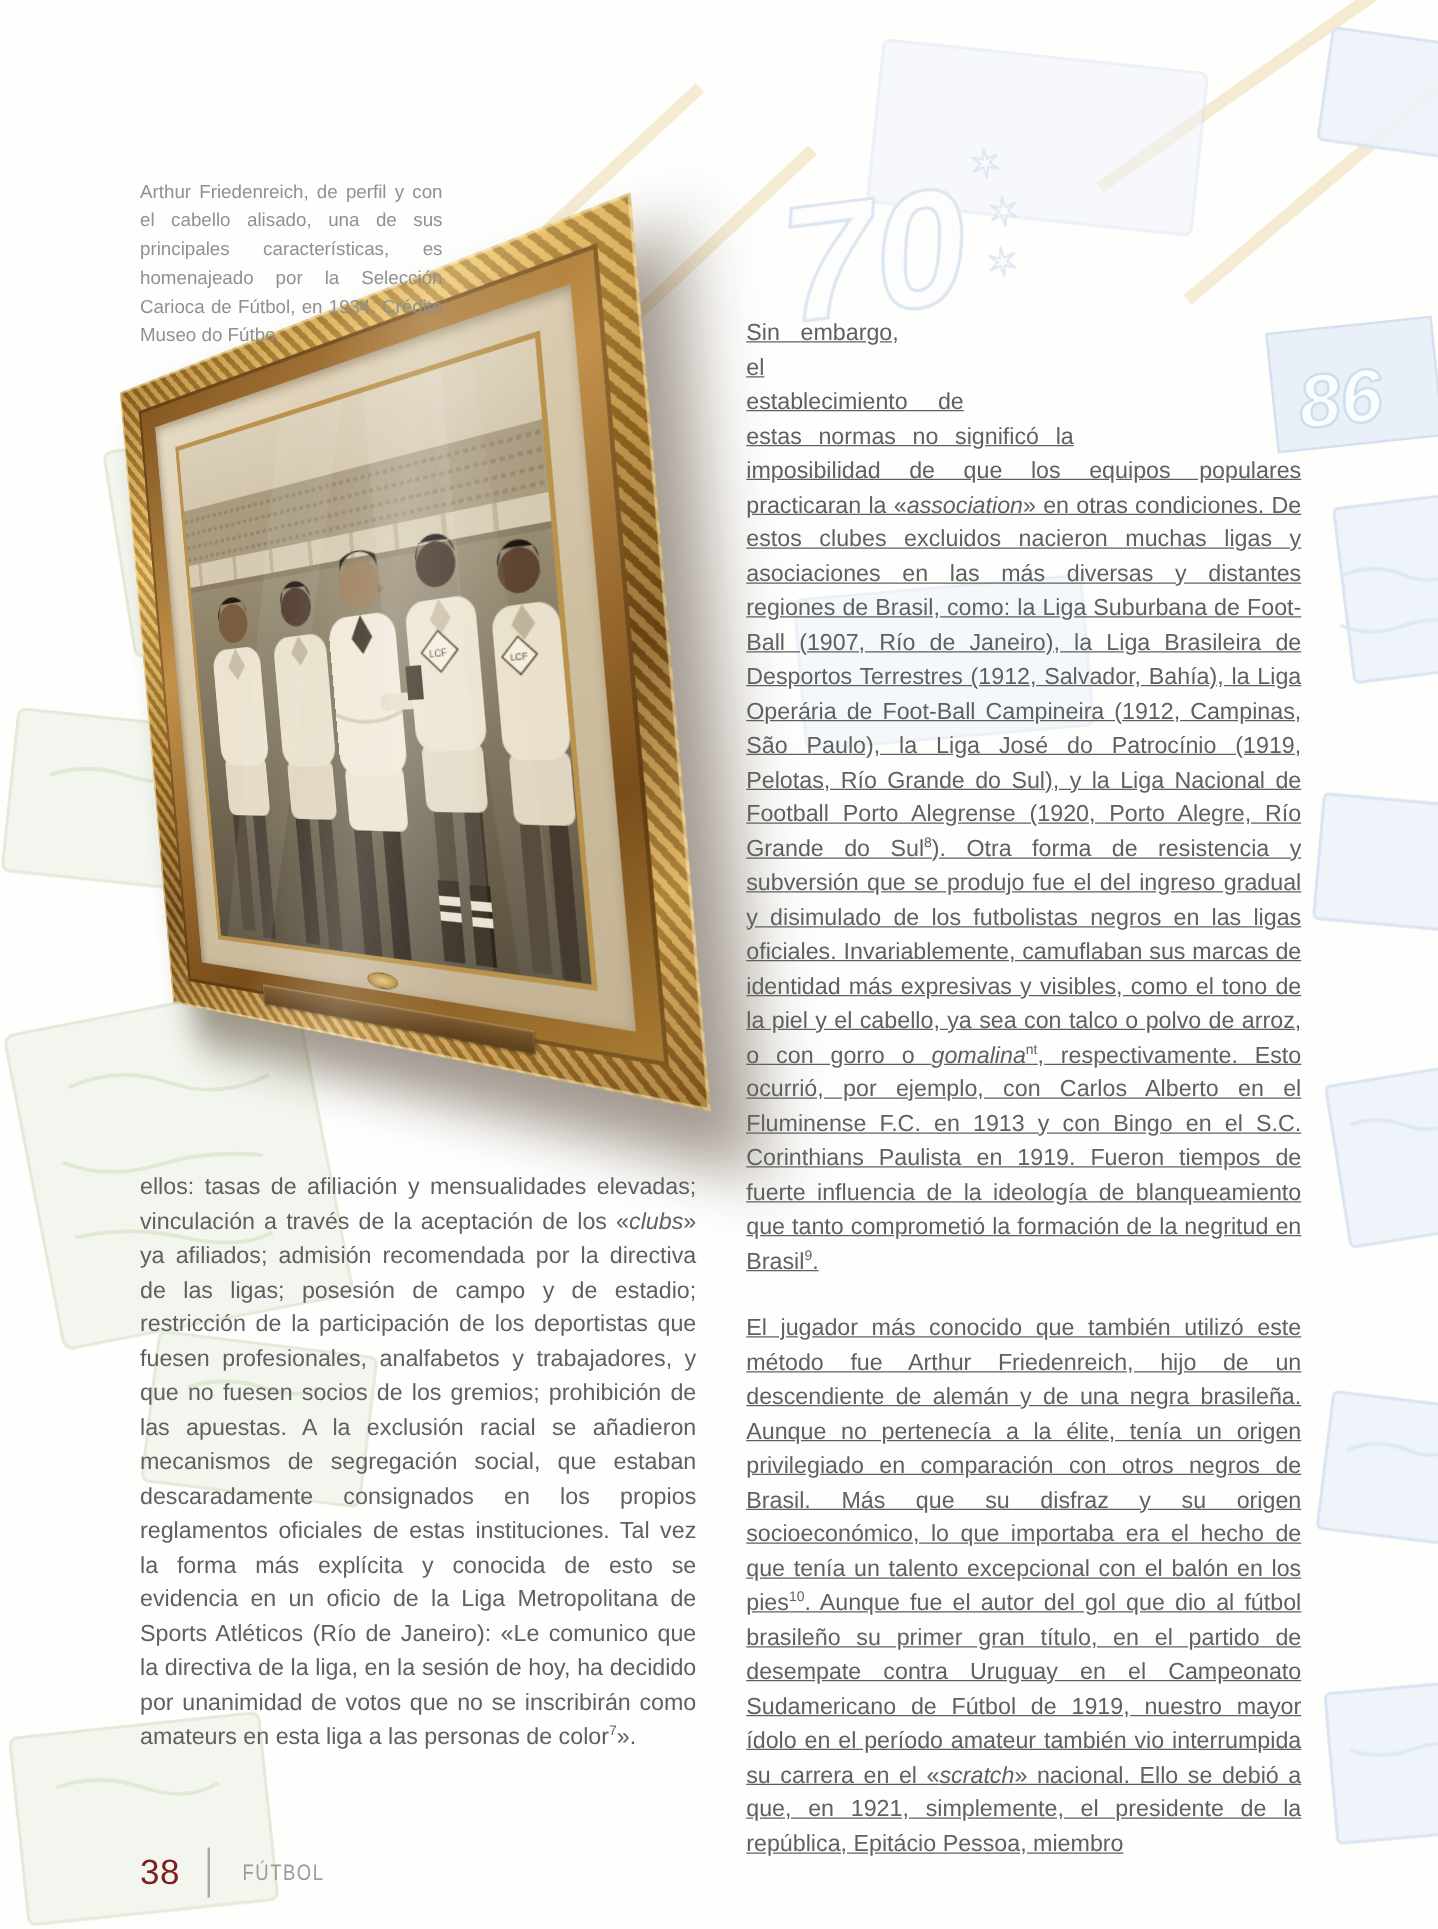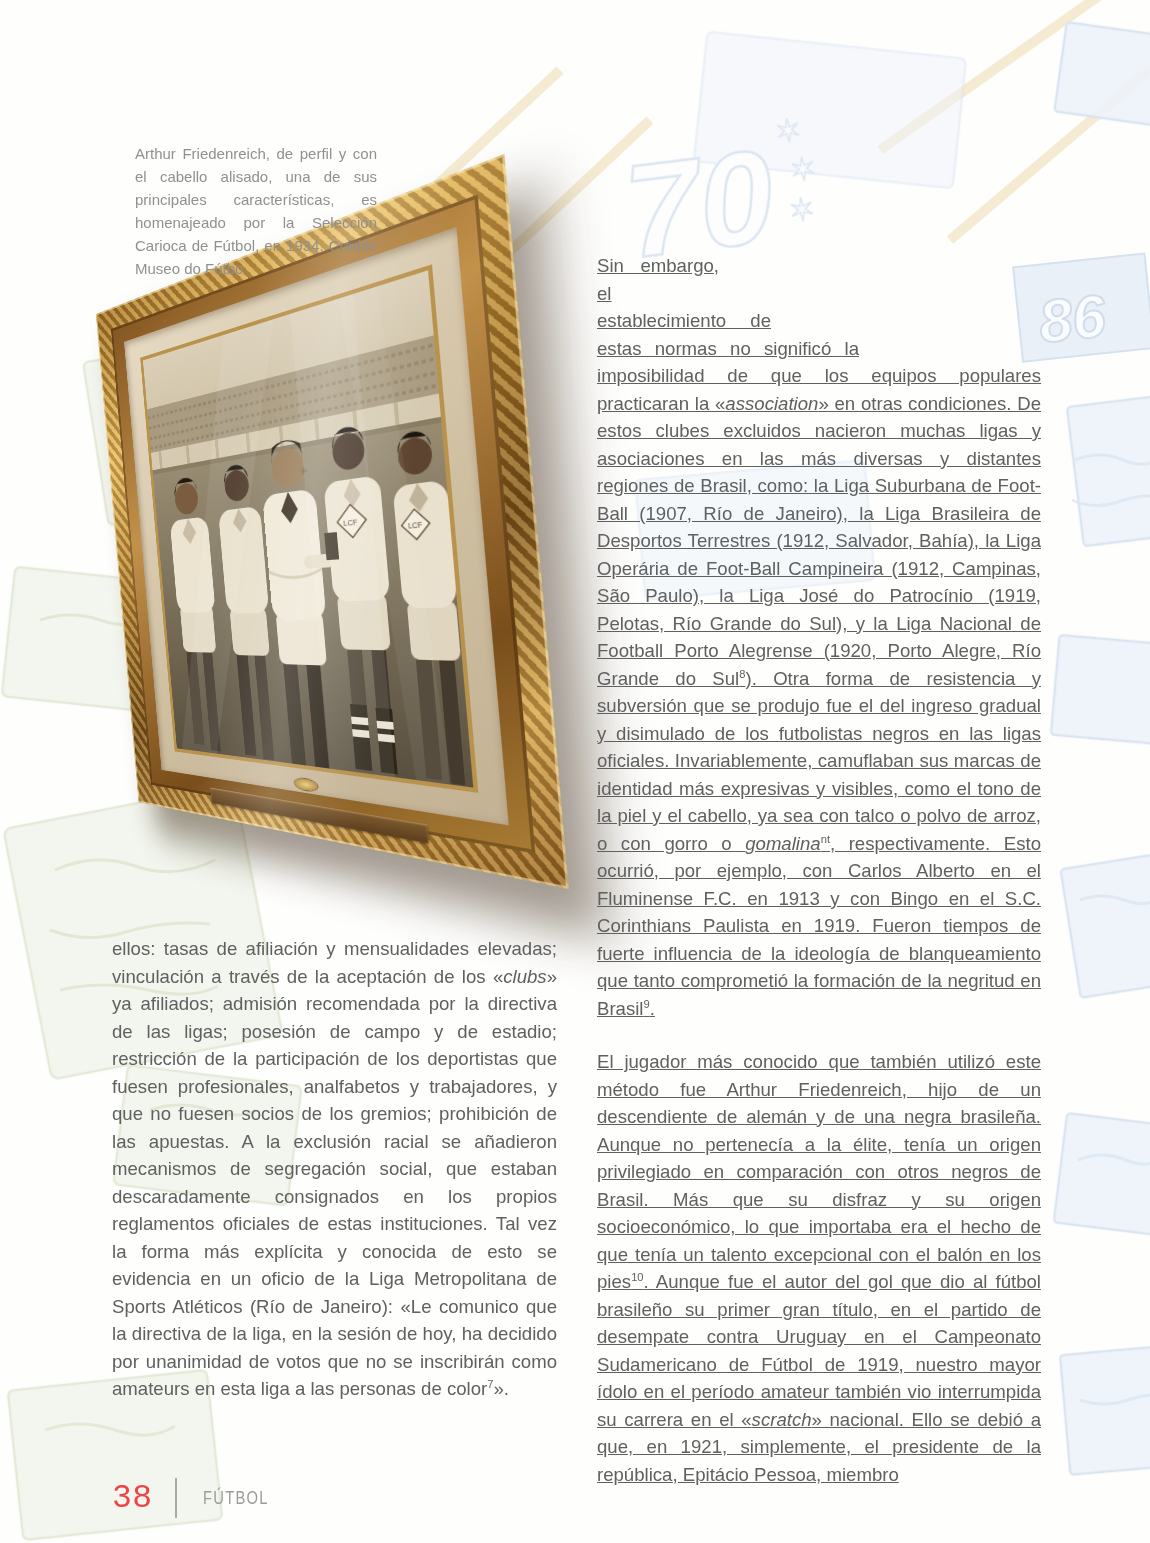--- a/index.html
+++ b/index.html
@@ -2,21 +2,21 @@
 <html lang="es"><head>
 <meta charset="utf-8">
 <style>
   html,body{margin:0;padding:0;background:#ffffff;}
   .page{position:relative;width:1150px;height:1543px;overflow:hidden;background:#fefefd;
         font-family:"Liberation Sans",sans-serif;}
   
   .doodles{position:absolute;left:0;top:0;z-index:1;}
   
   .caption{position:absolute;left:112px;top:142px;width:242px;z-index:4;
-           color:#8f9090;font-size:15px;line-height:23px;text-align:justify;margin-left:23px;}
+           color:#8f9090;font-size:15px;line-height:23px;text-align:justify;}
   
   .frame3d{position:absolute;left:38px;top:249px;width:493px;height:589px;z-index:3;
            transform:perspective(700px) rotateZ(-5deg) rotateY(-35deg);}
   .frame-outer{position:absolute;inset:0;padding:0;
       background:
         repeating-linear-gradient(50deg, rgba(86,52,10,.30) 0 5px, rgba(255,226,150,.30) 5px 10px),
         linear-gradient(155deg,#9c6b22 0%,#e8bc62 22%,#a5762b 45%,#6e4716 62%,#d3a452 82%,#8a5a1e 100%);
       box-shadow:26px 34px 38px rgba(50,32,8,.45), inset 0 0 0 2px rgba(255,240,190,.55);}
   .frame-mid{position:absolute;inset:24px;
       background:linear-gradient(155deg,#845621,#c2914a 35%,#7a4e1b 75%,#a87c33);
@@ -43,21 +43,21 @@
   .col sup{font-size:.6em;line-height:0;}
   .col-left{left:112px;top:935px;width:445px;}
   .col-right{left:597px;top:252px;width:444px;text-decoration:underline;}
   .wr{float:right;clear:right;}
   .wr1{width:322px;height:28px;}
   .wr2{width:270px;height:28px;}
   .wr3{width:182px;height:27px;}
   .wr4{width:106px;height:27px;}
   
   .footer{position:absolute;left:112px;top:1478px;z-index:4;display:flex;align-items:center;}
-  .page-num{color:#ef4444;font-size:33px;letter-spacing:.5px;font-family:Liberation Mono, monospace;}
+  .page-num{color:#7f1d1d;font-size:28px;letter-spacing:.5px;}
   .footer-rule{width:2px;height:40px;background:#a9a9a9;margin:0 26px 0 22px;}
   .section-label{color:#9b9b9b;font-size:18px;letter-spacing:1.5px;
       transform:scaleX(.82);transform-origin:left center;}
 </style>
 </head>
 <body>
 
 <div class="page">
 
   <svg class="doodles" width="1150" height="1543" viewBox="0 0 1150 1543" aria-hidden="true">

